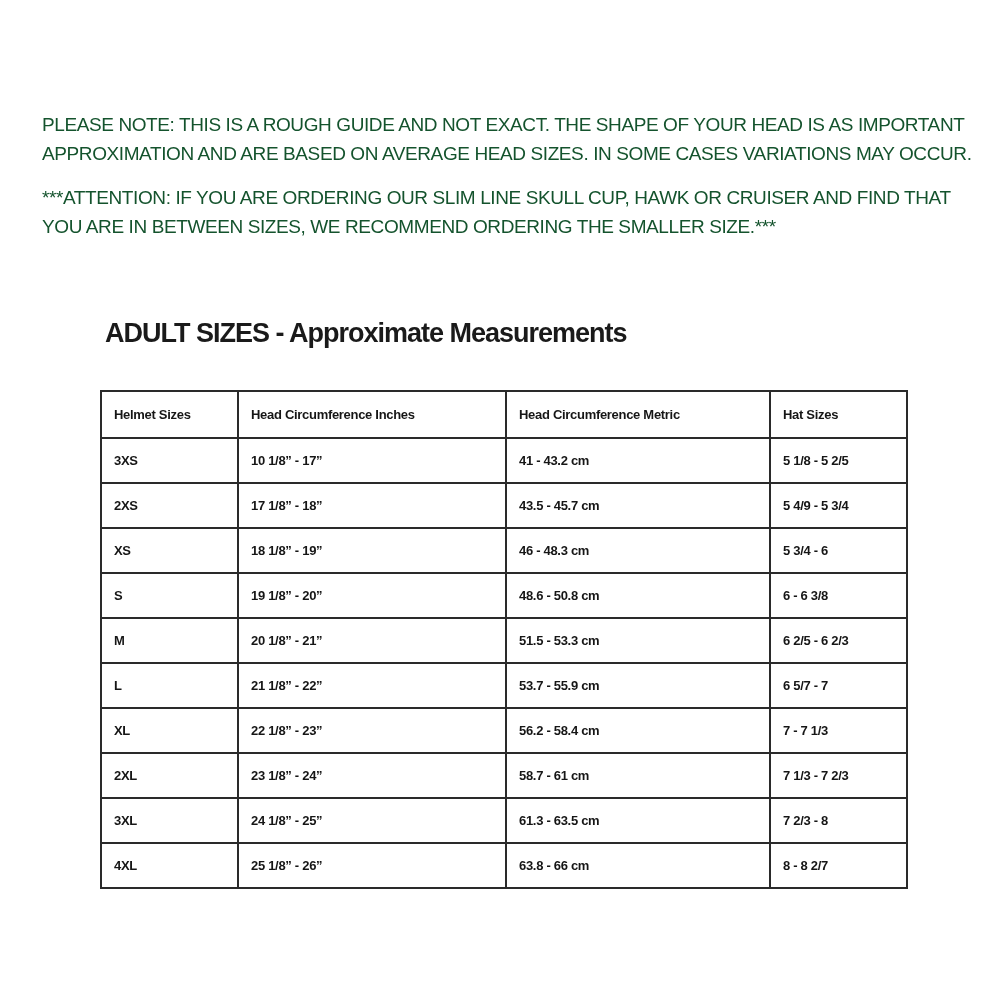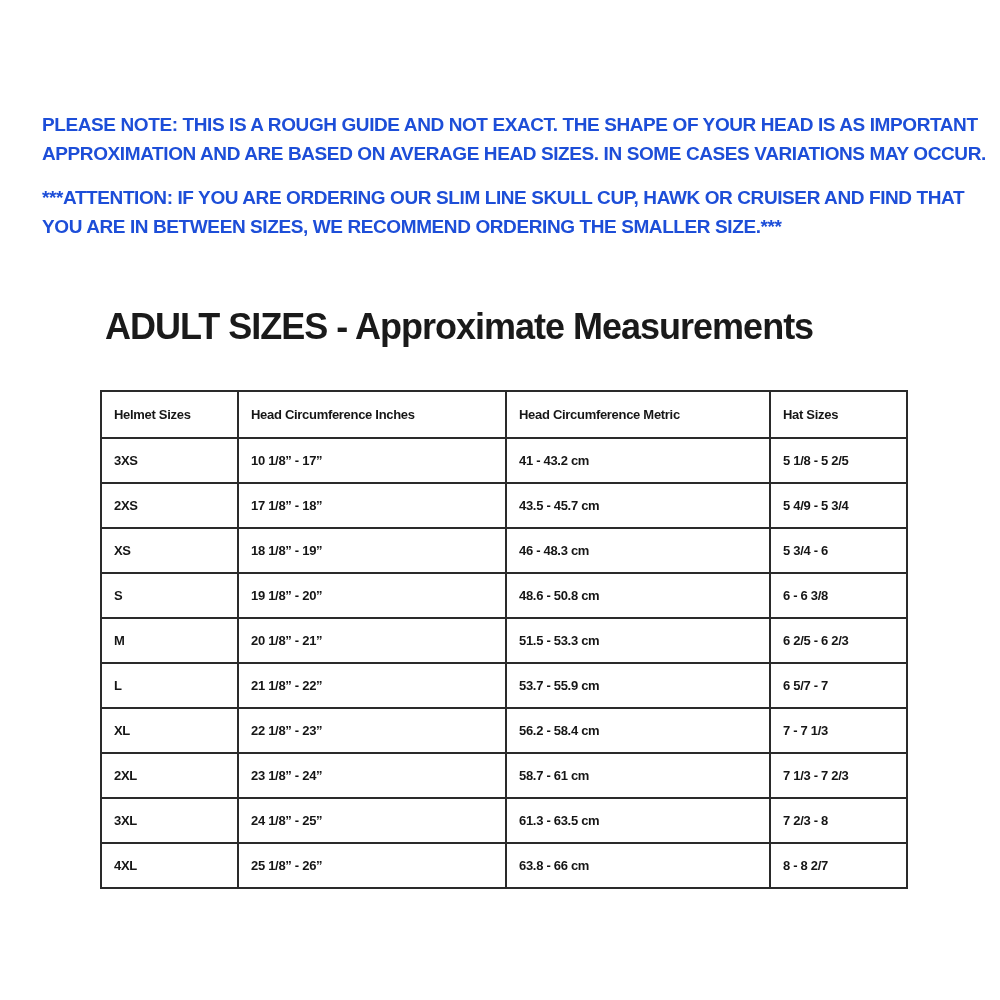--- a/index.html
+++ b/index.html
@@ -12,35 +12,35 @@
     width: 1000px;
     height: 1000px;
     background: #ffffff;
     color: #1b1b1b;
     font-family: "Liberation Sans", "DejaVu Sans", sans-serif;
     overflow: hidden;
   }
   .para {
     position: absolute;
     left: 42px;
-    font-weight: 700;
+    font-weight: 400;
     font-size: 19px;
     line-height: 28.5px;
     letter-spacing: -0.4px;
     white-space: nowrap;
-    color: #1d4ed8;
+    color: #14532d;
   }
   .para-note { top: 111px; }
   .para-attention { top: 184px; }
   .page-title {
     position: absolute;
     left: 105px;
-    top: 306px;
+    top: 318px;
     margin: 0;
-    font-size: 36px;
+    font-size: 27px;
     font-weight: 700;
     letter-spacing: -1px;
     white-space: nowrap;
     color: #1a1a1a;
   }
   table.size-table {
     position: absolute;
     left: 100px;
     top: 390px;
     border-collapse: collapse;

